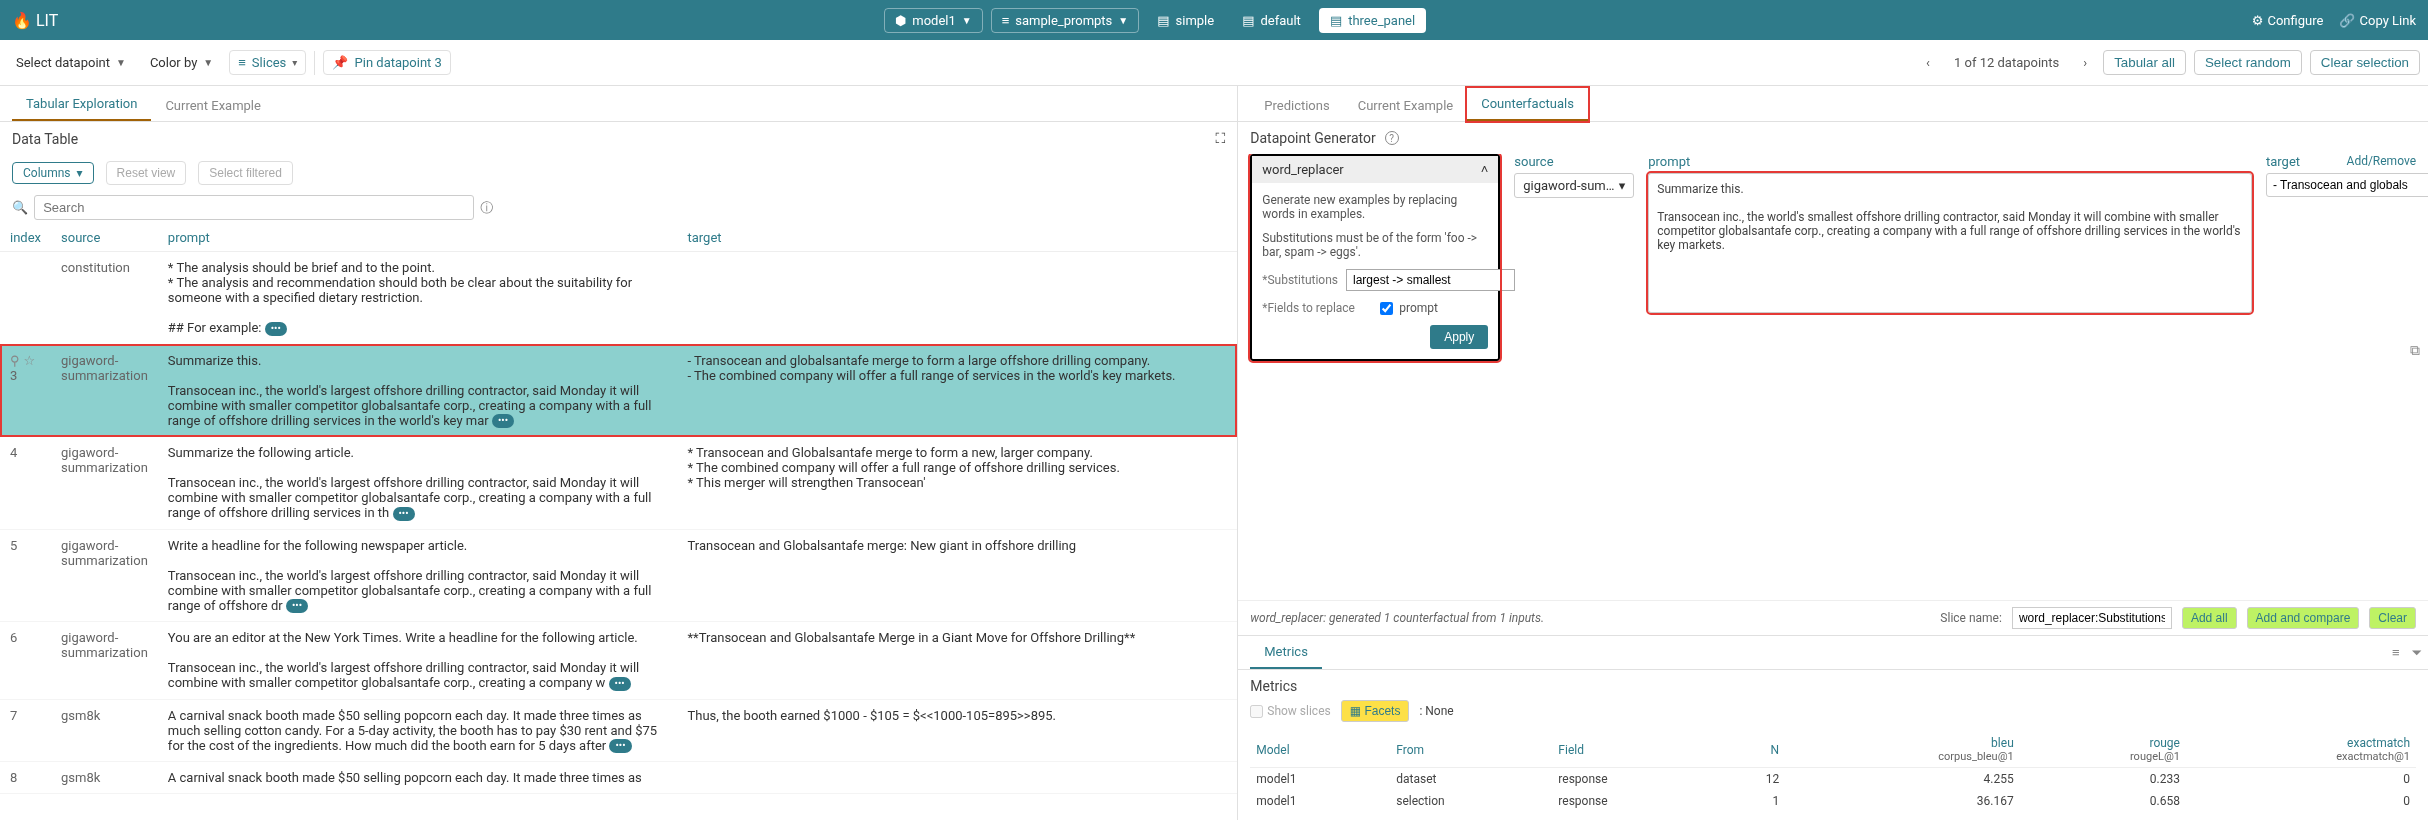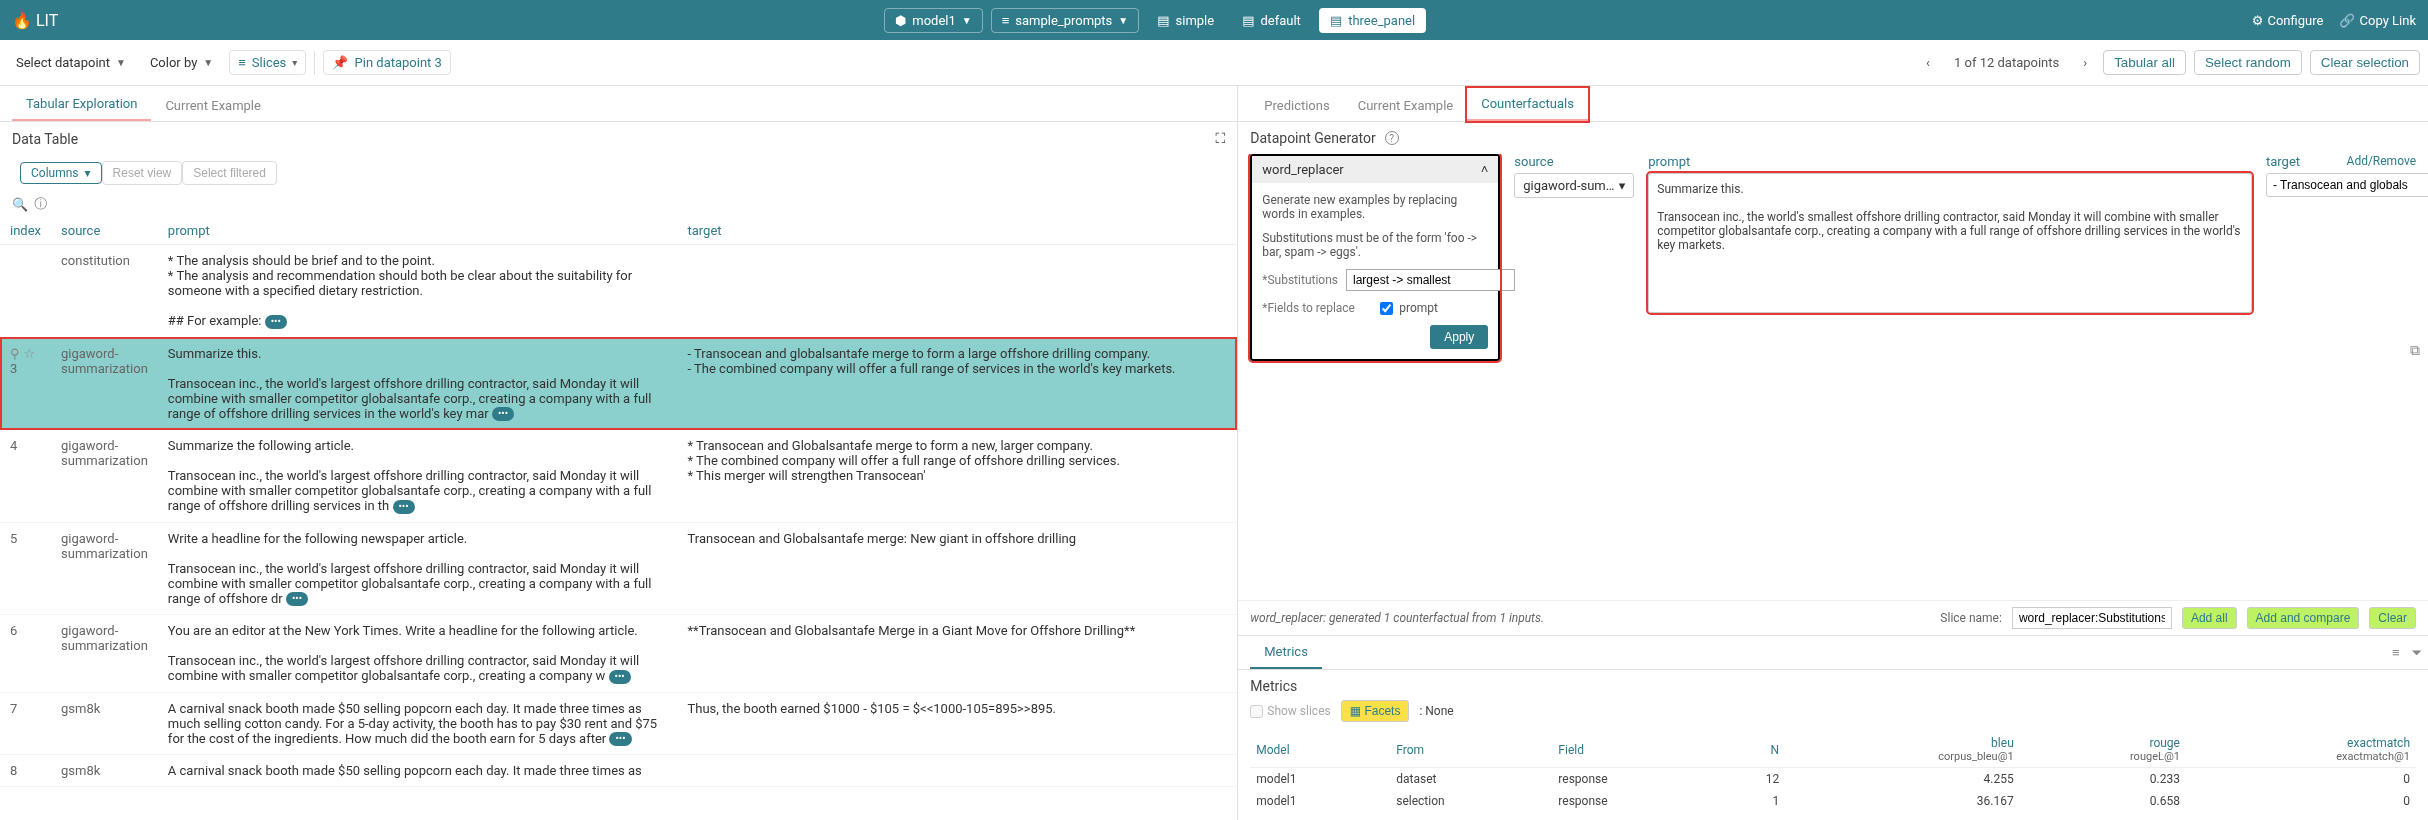--- a/index.html
+++ b/index.html
@@ -23,26 +23,26 @@
 .toolbar2 .text { color: #555; font-size: 13px; padding: 4px 8px; }
 .toolbar2 .btn-outline { border: 1px solid #ccc; border-radius: 4px; padding: 4px 10px; color: #2f7b8a; background: #fff; cursor: pointer; }
 .toolbar2 .divider { width: 1px; height: 24px; background: #e0e0e0; }
 
 .main { display: flex; height: calc(100vh - 86px); }
 .left-pane { width: 51%; border-right: 1px solid #e0e0e0; display: flex; flex-direction: column; overflow: hidden; }
 .right-pane { flex: 1; display: flex; flex-direction: column; overflow: hidden; }
 
 .tabs { display: flex; border-bottom: 1px solid #e0e0e0; padding-left: 12px; height: 36px; align-items: flex-end; }
 .tabs .tab { padding: 8px 14px; font-size: 13px; color: #888; cursor: pointer; }
-.tabs .tab.active { color: #2f7b8a; border-bottom: 2px solid #fca5a5; }
+.tabs .tab.active { color: #2f7b8a; border-bottom: 2px solid #a16207; }
 
 .section-header { display: flex; align-items: center; justify-content: space-between; padding: 8px 12px; font-size: 14px; color: #444; }
 .section-header .fs-icon { cursor: pointer; }
 
-.dt-controls { display: flex; align-items: center; gap: 0; padding: 6px 20px; }
+.dt-controls { display: flex; align-items: center; gap: 12px; padding: 6px 12px; }
 .dt-controls .col-btn { border: 1px solid #2f7b8a; color: #2f7b8a; border-radius: 4px; padding: 3px 10px; display: flex; align-items: center; gap: 6px; cursor: pointer; font-size: 12px; }
 .dt-controls label { display: flex; align-items: center; gap: 6px; font-size: 13px; color: #555; cursor: pointer; }
 .dt-controls .grey-btn { border: 1px solid #ddd; color: #aaa; border-radius: 4px; padding: 4px 10px; background: #fff; font-size: 12px; }
 
 .searchrow { display: flex; align-items: center; gap: 6px; padding: 4px 12px; }
 .searchrow .sicon { color: #888; }
 .searchrow input { flex: 1; border: 1px solid #ccc; border-radius: 3px; padding: 4px 8px; font-size: 13px; max-width: 440px; }
 .searchrow .hicon { color: #888; cursor: pointer; }
 
 .table-wrap { flex: 1; overflow: auto; }
@@ -191,20 +191,21 @@
     <div class="dt-controls">
       <div class="col-btn">
           <span>Columns</span>
           <span class="caret">▾</span>
         </div>
       <button class="grey-btn">Reset view</button>
       <button class="grey-btn">Select filtered</button>
     </div>
     <div class="searchrow">
       <span class="sicon">🔍</span>
+      <input type="text" placeholder="Search" style="">
       <span class="hicon">ⓘ</span>
     </div>
     <div class="table-wrap">
       <table class="dt">
         <thead>
             <tr>
           <th style="width:40px">index</th>
           <th style="width:80px">source</th>
           <th>prompt</th>
           <th>target</th>

